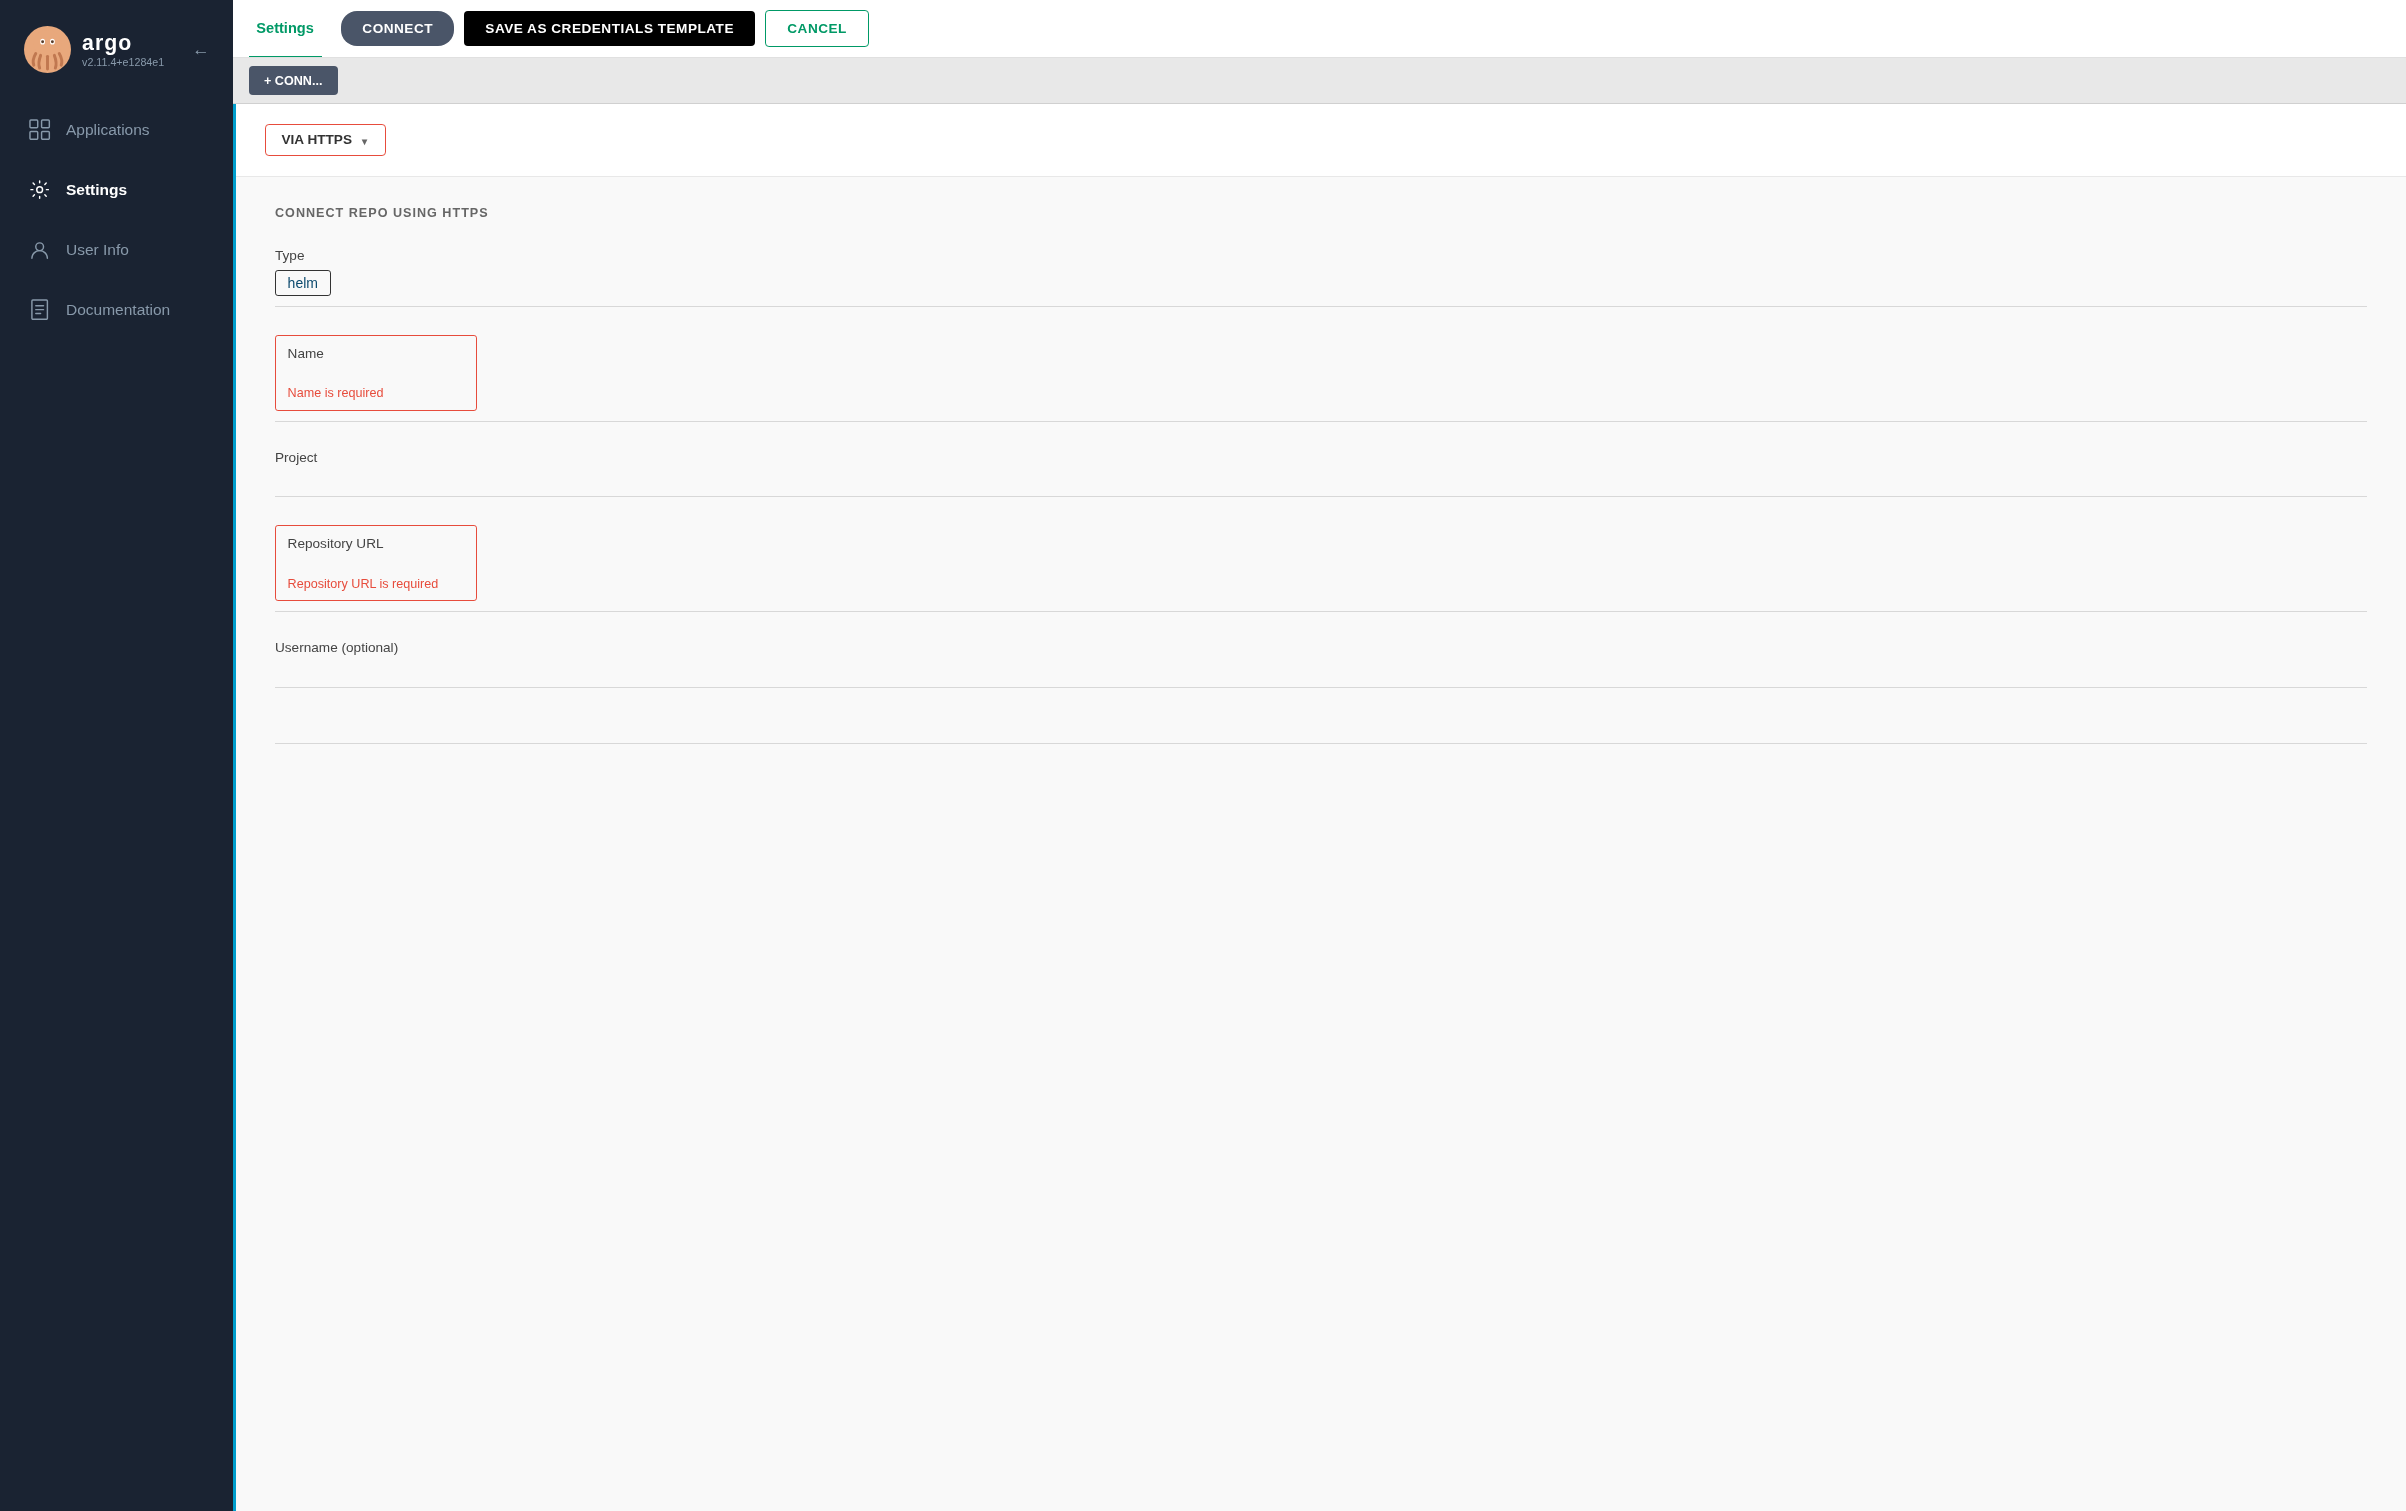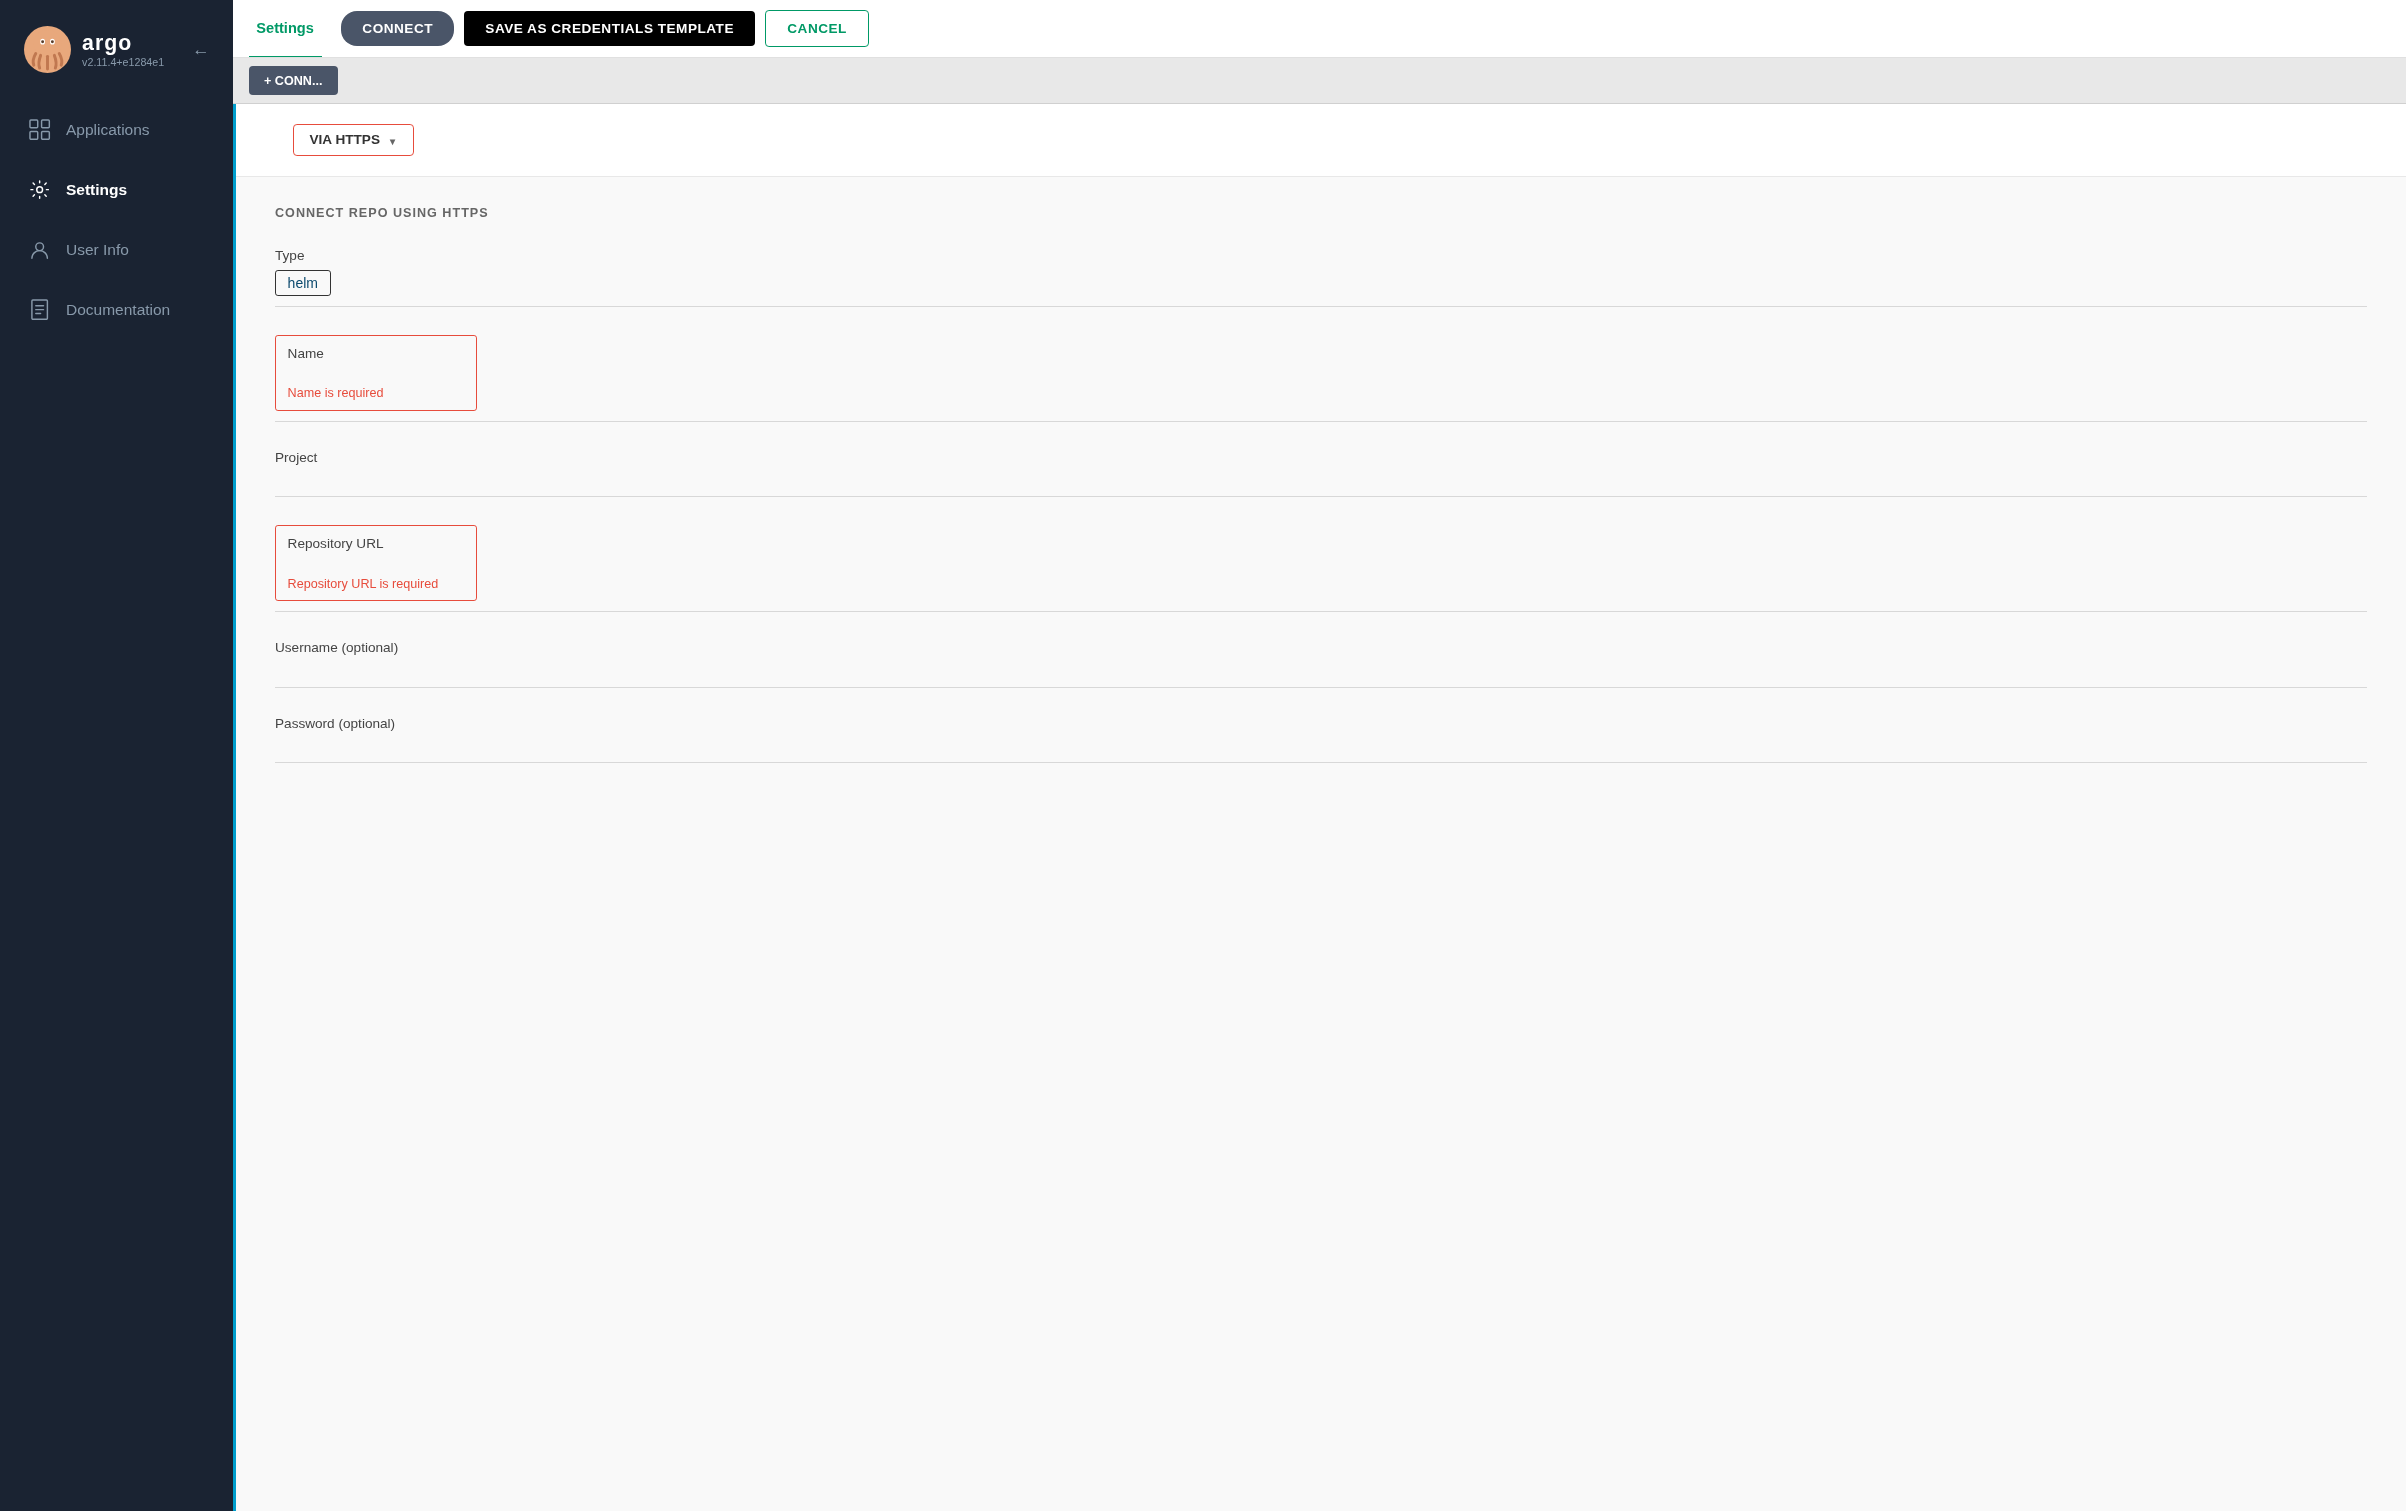--- a/index.html
+++ b/index.html
@@ -193,21 +193,20 @@
       background: #ffffff;
       color: #333;
       border-radius: 3.9px;
       padding: 7.8px 15.5px;
       font-size: 13.6px;
       font-weight: 600;
       cursor: pointer;
       display: inline-flex;
       align-items: flex-end;
       gap: 7.8px;
-      margin-left: 28px;
     }
     .dropdown-arrow {
       font-size: 9.7px;
       color: #666;
     }
 
     
     .form-section {
       background: #f9f9f9;
       padding: 29px 39px;
@@ -395,21 +394,20 @@
             <div class="form-field-error">Repository URL is required</div>
           </div>
         </div>
 
         <div class="form-field">
           <div class="form-field-label">Username (optional)</div>
           <input class="form-input" type="text" placeholder="" style="">
         </div>
 
         <div class="form-field">
-          <div class="form-field-label">Password (optional)</div>
           <input class="form-input" type="password" placeholder="" style="">
         </div>
 
       </div>
     </div>
   </div>
 
 </div>
 
 

